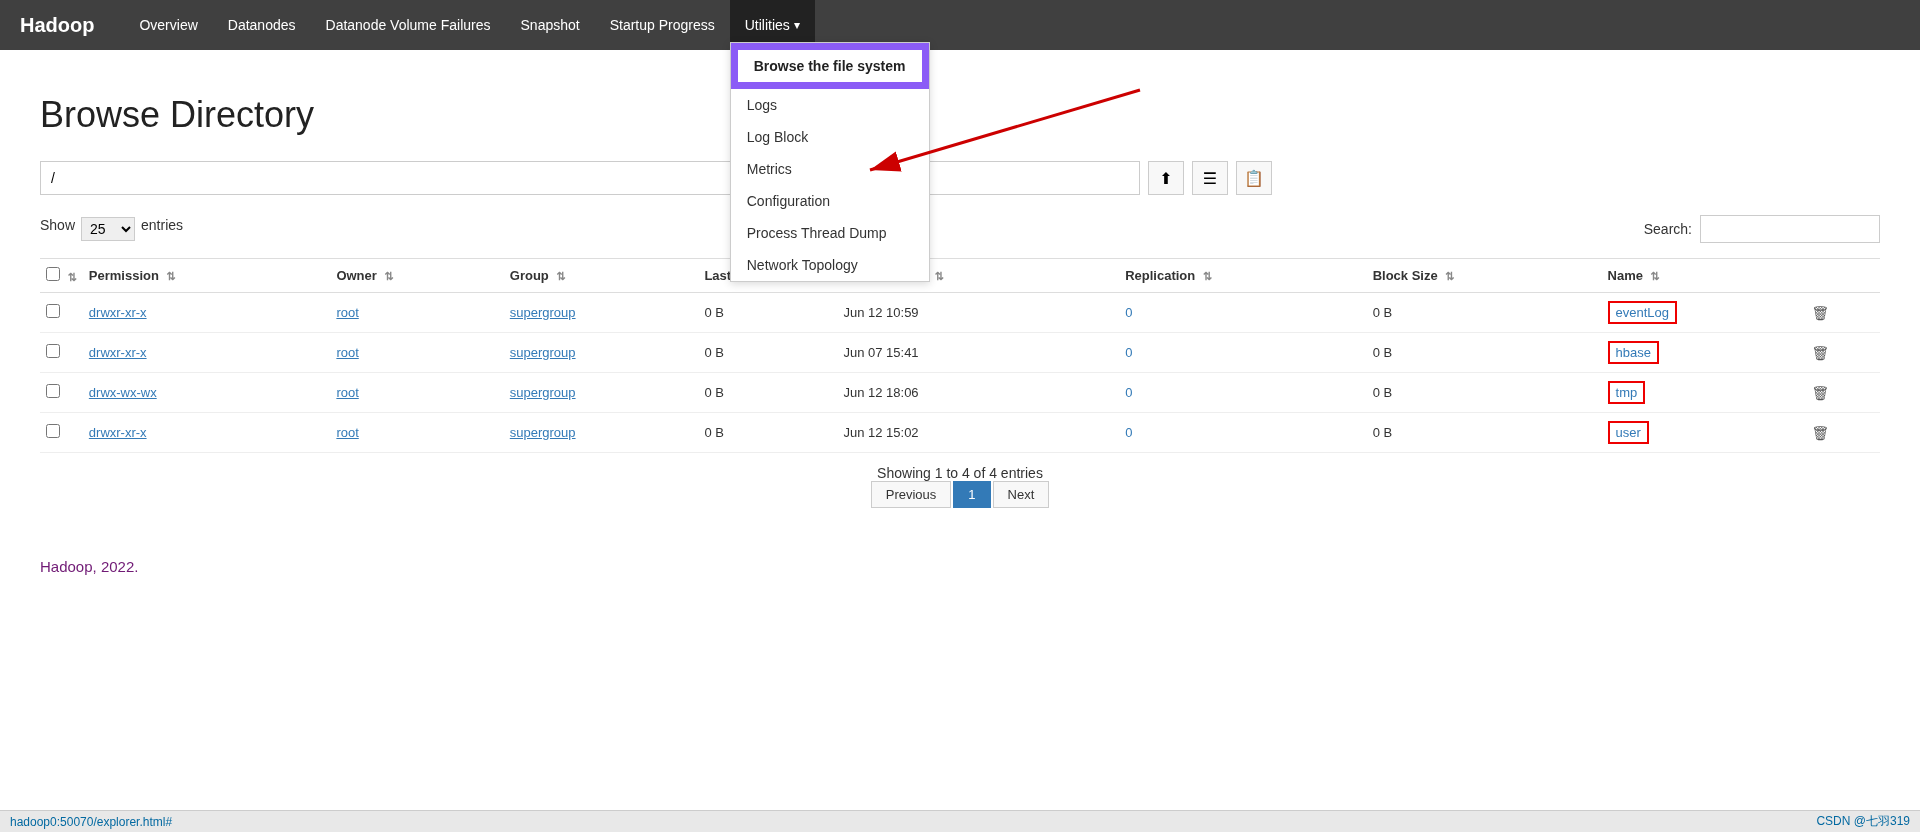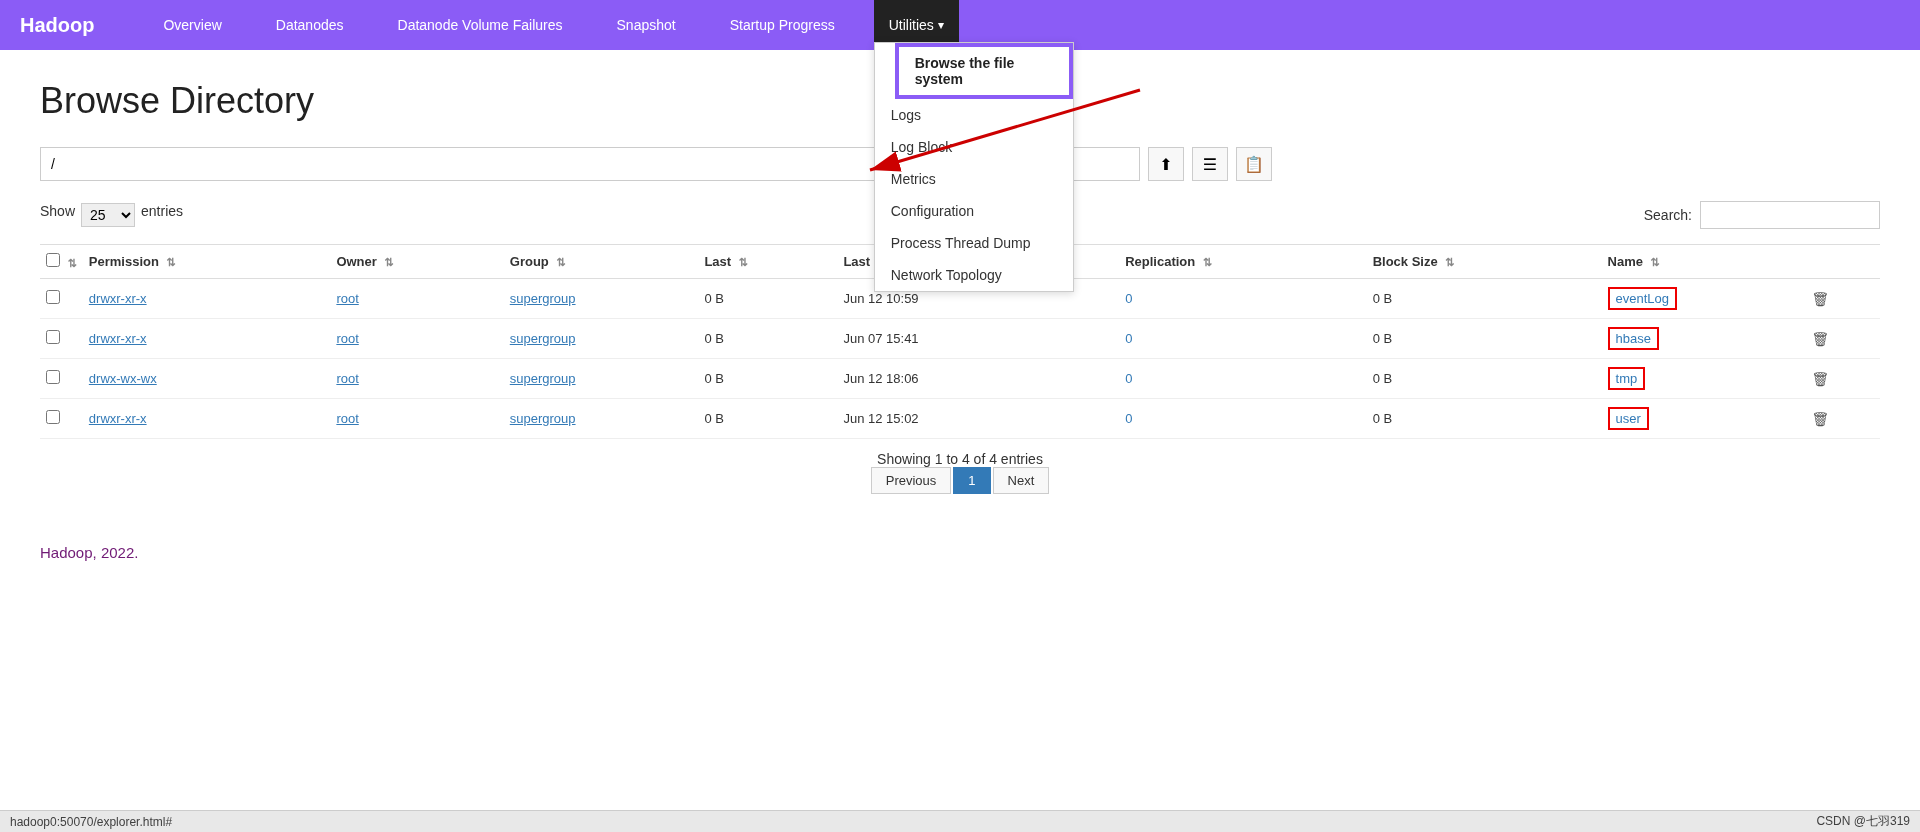--- a/index.html
+++ b/index.html
@@ -1,25 +1,24 @@
 <!DOCTYPE html>
 <html><head>
   <meta charset="utf-8">
   <style>
     * { margin: 0; padding: 0; box-sizing: border-box; }
     body { font-family: Arial, sans-serif; font-size: 14px; background: #fff; color: #333; }
 
     
     .navbar {
-      background: #8b5cf6;
+      background: #404040;
       display: flex;
       align-items: center;
       height: 50px;
       padding: 0 20px;
-      gap: 24px;
     }
     .navbar-brand {
       color: #fff;
       font-size: 20px;
       font-weight: bold;
       margin-right: 30px;
     }
     .navbar-item {
       color: #fff;
       padding: 0 15px;
@@ -54,21 +53,21 @@
       cursor: pointer;
       font-size: 14px;
     }
     .dropdown-item.highlighted {
       font-weight: bold;
       color: #222;
     }
 
     
     .main-content {
-      padding: 30px 40px;
+      padding: 44px 40px;
     }
     .page-title {
       font-size: 36px;
       font-weight: 300;
       color: #222;
       margin-bottom: 25px;
     }
 
     
     .path-row {
@@ -218,28 +217,27 @@
       left: 0;
       right: 0;
       height: 22px;
       background: #e8e8e8;
       border-top: 1px solid #ccc;
       display: flex;
       align-items: center;
       justify-content: space-between;
       padding: 0 10px;
       font-size: 12px;
-      color: #404040;
+      color: #0369a1;
     }
 
     
     .dropdown-highlight {
-      border: 4px solid #8b5cf6;
+      border: 7px solid #8b5cf6;
       position: relative;
-      margin-left: 20px;
     }
 
     
     .cb { width: 14px; height: 14px; cursor: pointer; }
 
     .th-check { width: 30px; }
 
     .dropdown-caret { font-size: 12px; margin-left: 4px; }
   </style>
 </head>

